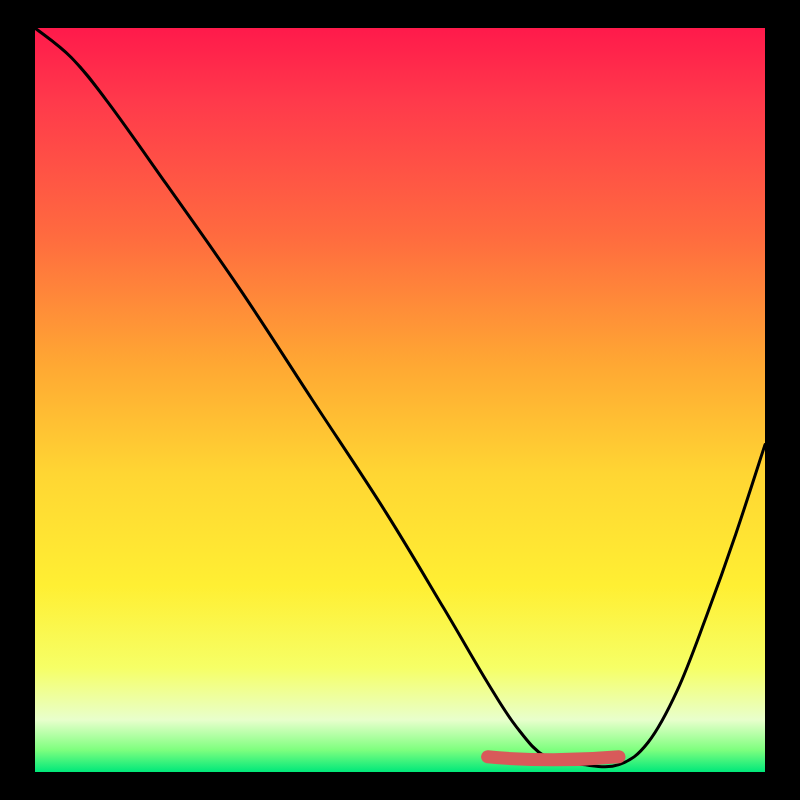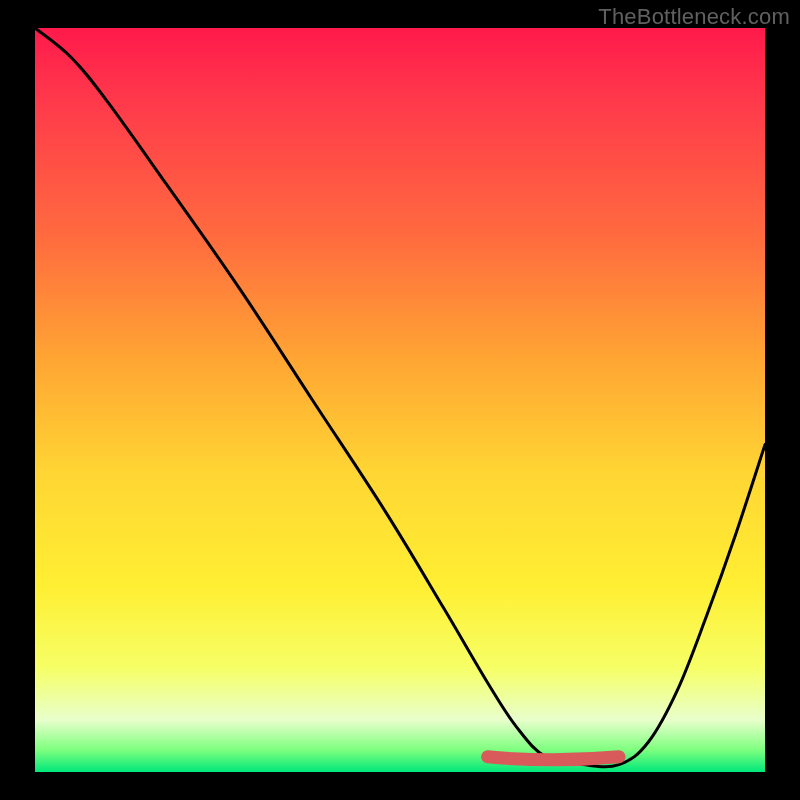--- a/index.html
+++ b/index.html
@@ -68,21 +68,20 @@
     fill: none;
     stroke: #d85a5a;
     stroke-width: 13;
     stroke-linecap: round;
   }
 </style>
 </head>
 <body>
 
 <div class="outer">
-  <div class="watermark">TheBottleneck.com</div>
 
   <div class="plot-area">
     <div class="gradient"></div>
 
     <svg class="line-layer" viewBox="0 0 730 744" preserveAspectRatio="none">
       <path id="curve-path" class="curve-path" d="M 0 0 C 6.569999999999999 5.356799999999998 23.36 16.367999999999995 36.5 29.75999999999999 C 49.64 43.15199999999999 55.918 51.63359999999997 73 74.39999999999998 C 90.082 97.16639999999998 107.748 122.76000000000002 131.4 156.24 C 155.05200000000002 189.72 178.12 221.5632 204.4 260.4 C 230.68 299.23679999999996 251.11999999999998 331.824 277.4 372 C 303.67999999999995 412.176 326.748 446.10240000000005 350.4 483.6 C 374.05199999999996 521.0976 390.404 549.5183999999999 408.8 580.3199999999999 C 427.196 611.1216 439.46000000000004 633.2928 452.6 654.72 C 465.74 676.1472 471.288 685.9680000000001 481.8 699.36 C 492.312 712.752 499.1739999999999 722.424 510.99999999999994 729.12 C 522.8259999999999 735.816 534.36 735.2207999999999 547.5 736.56 C 560.64 737.8992 572.174 740.5776 584 736.56 C 595.826 732.5423999999999 602.688 727.6320000000001 613.1999999999999 714.24 C 623.7119999999999 700.848 631.8879999999999 684.9264 642.4 662.16 C 652.912 639.3936 661.0880000000001 615.8832 671.6 587.76 C 682.112 559.6368 690.288 536.7216 700.8 505.91999999999996 C 711.3119999999999 475.11839999999995 724.744 432.7104 730 416.64"></path>
       <path id="red-seg" class="red-seg" d="M 452.6 728.84 Q 518.3 734.84 584 728.84"></path>
     </svg>
   </div>
 </div>

